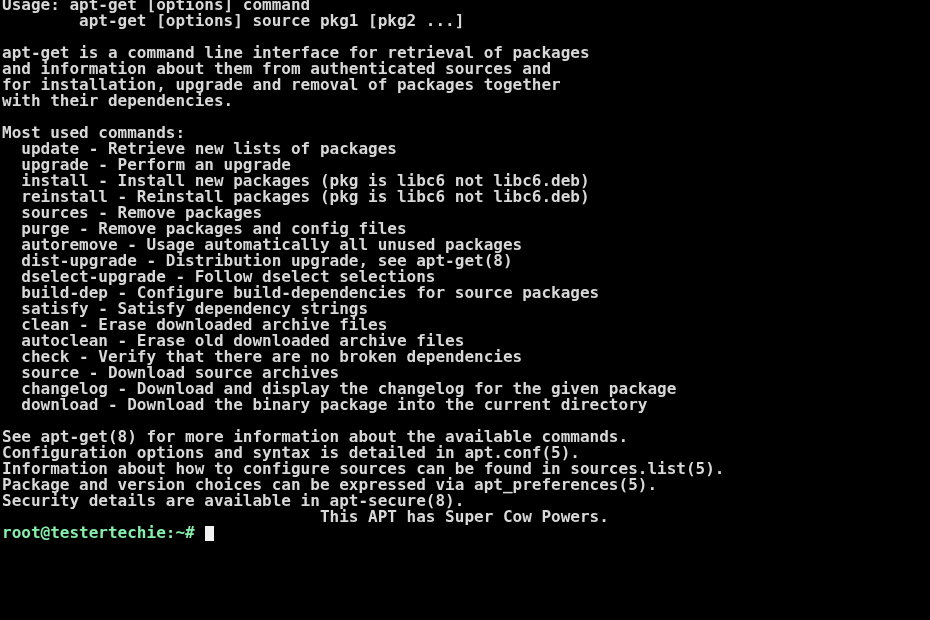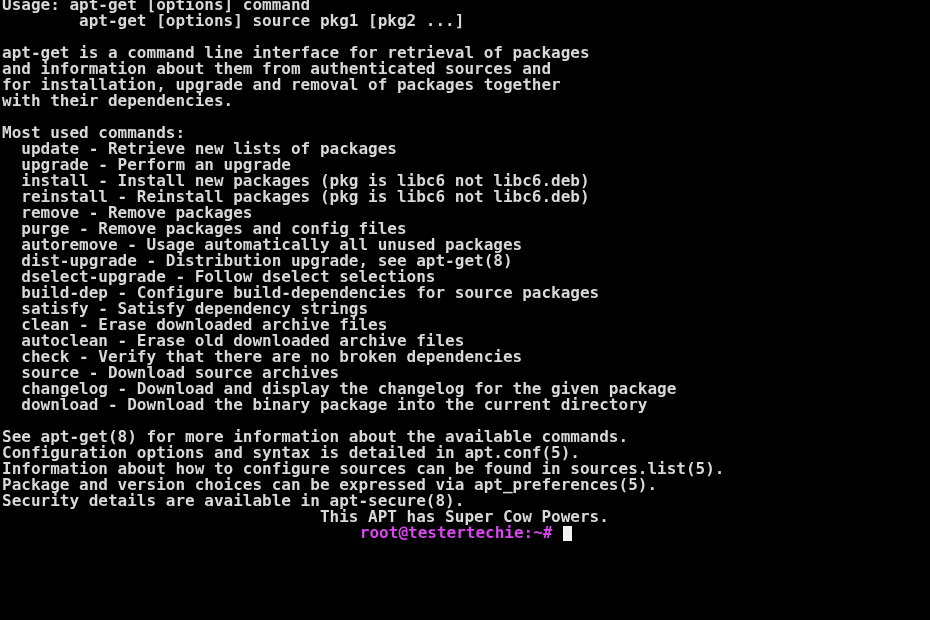--- a/index.html
+++ b/index.html
@@ -43,23 +43,22 @@
     font-weight: bold;
   }
   .line.blank {
     color: transparent;
   }
   .promptline {
     white-space: pre;
     height: 16px;
     line-height: 16px;
     font-weight: bold;
-    color: #d946ef;
+    color: #86efac;
     display: block;
-    text-align: center;
   }
   .prompt-text {
     white-space: pre;
   }
   .cursor {
     display: inline-block;
     width: 9px;
     height: 15px;
     background: #f2f2f2;
     vertical-align: -3px;
@@ -77,21 +76,21 @@
     <div class="line">apt-get is a command line interface for retrieval of packages</div>
     <div class="line">and information about them from authenticated sources and</div>
     <div class="line">for installation, upgrade and removal of packages together</div>
     <div class="line">with their dependencies.</div>
     <div class="line blank"></div>
     <div class="line">Most used commands:</div>
     <div class="line">  update - Retrieve new lists of packages</div>
     <div class="line">  upgrade - Perform an upgrade</div>
     <div class="line">  install - Install new packages (pkg is libc6 not libc6.deb)</div>
     <div class="line">  reinstall - Reinstall packages (pkg is libc6 not libc6.deb)</div>
-    <div class="line">  remove - Remove packages</div>
+    <div class="line">  sources - Remove packages</div>
     <div class="line">  purge - Remove packages and config files</div>
     <div class="line">  autoremove - Usage automatically all unused packages</div>
     <div class="line">  dist-upgrade - Distribution upgrade, see apt-get(8)</div>
     <div class="line">  dselect-upgrade - Follow dselect selections</div>
     <div class="line">  build-dep - Configure build-dependencies for source packages</div>
     <div class="line">  satisfy - Satisfy dependency strings</div>
     <div class="line">  clean - Erase downloaded archive files</div>
     <div class="line">  autoclean - Erase old downloaded archive files</div>
     <div class="line">  check - Verify that there are no broken dependencies</div>
     <div class="line">  source - Download source archives</div>

